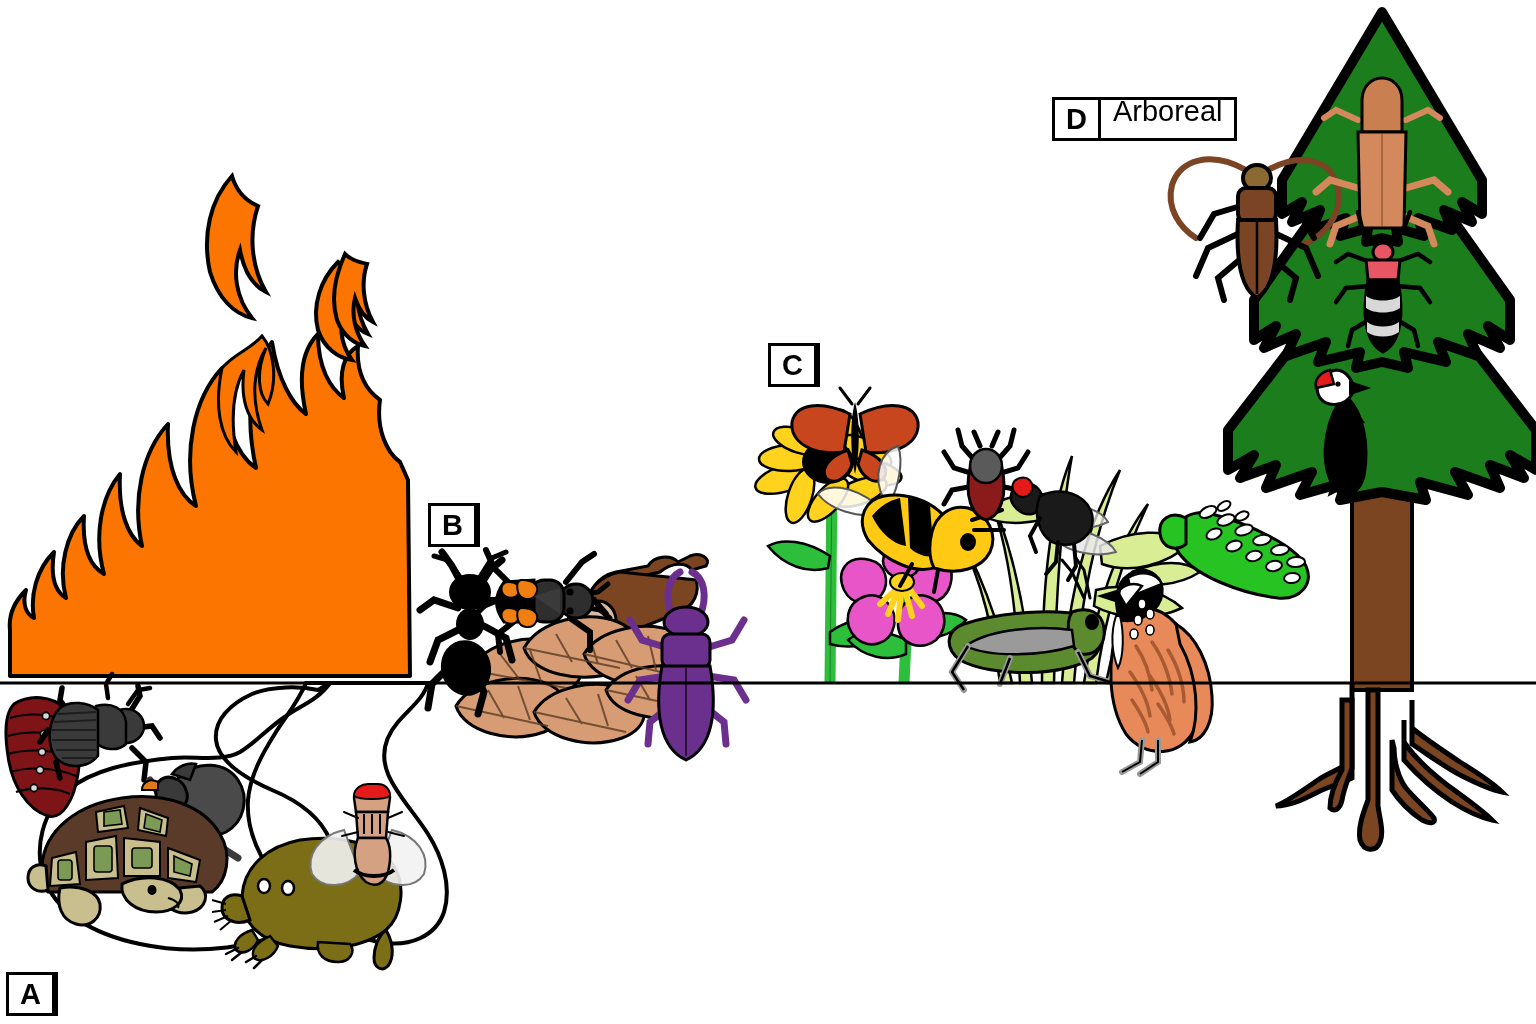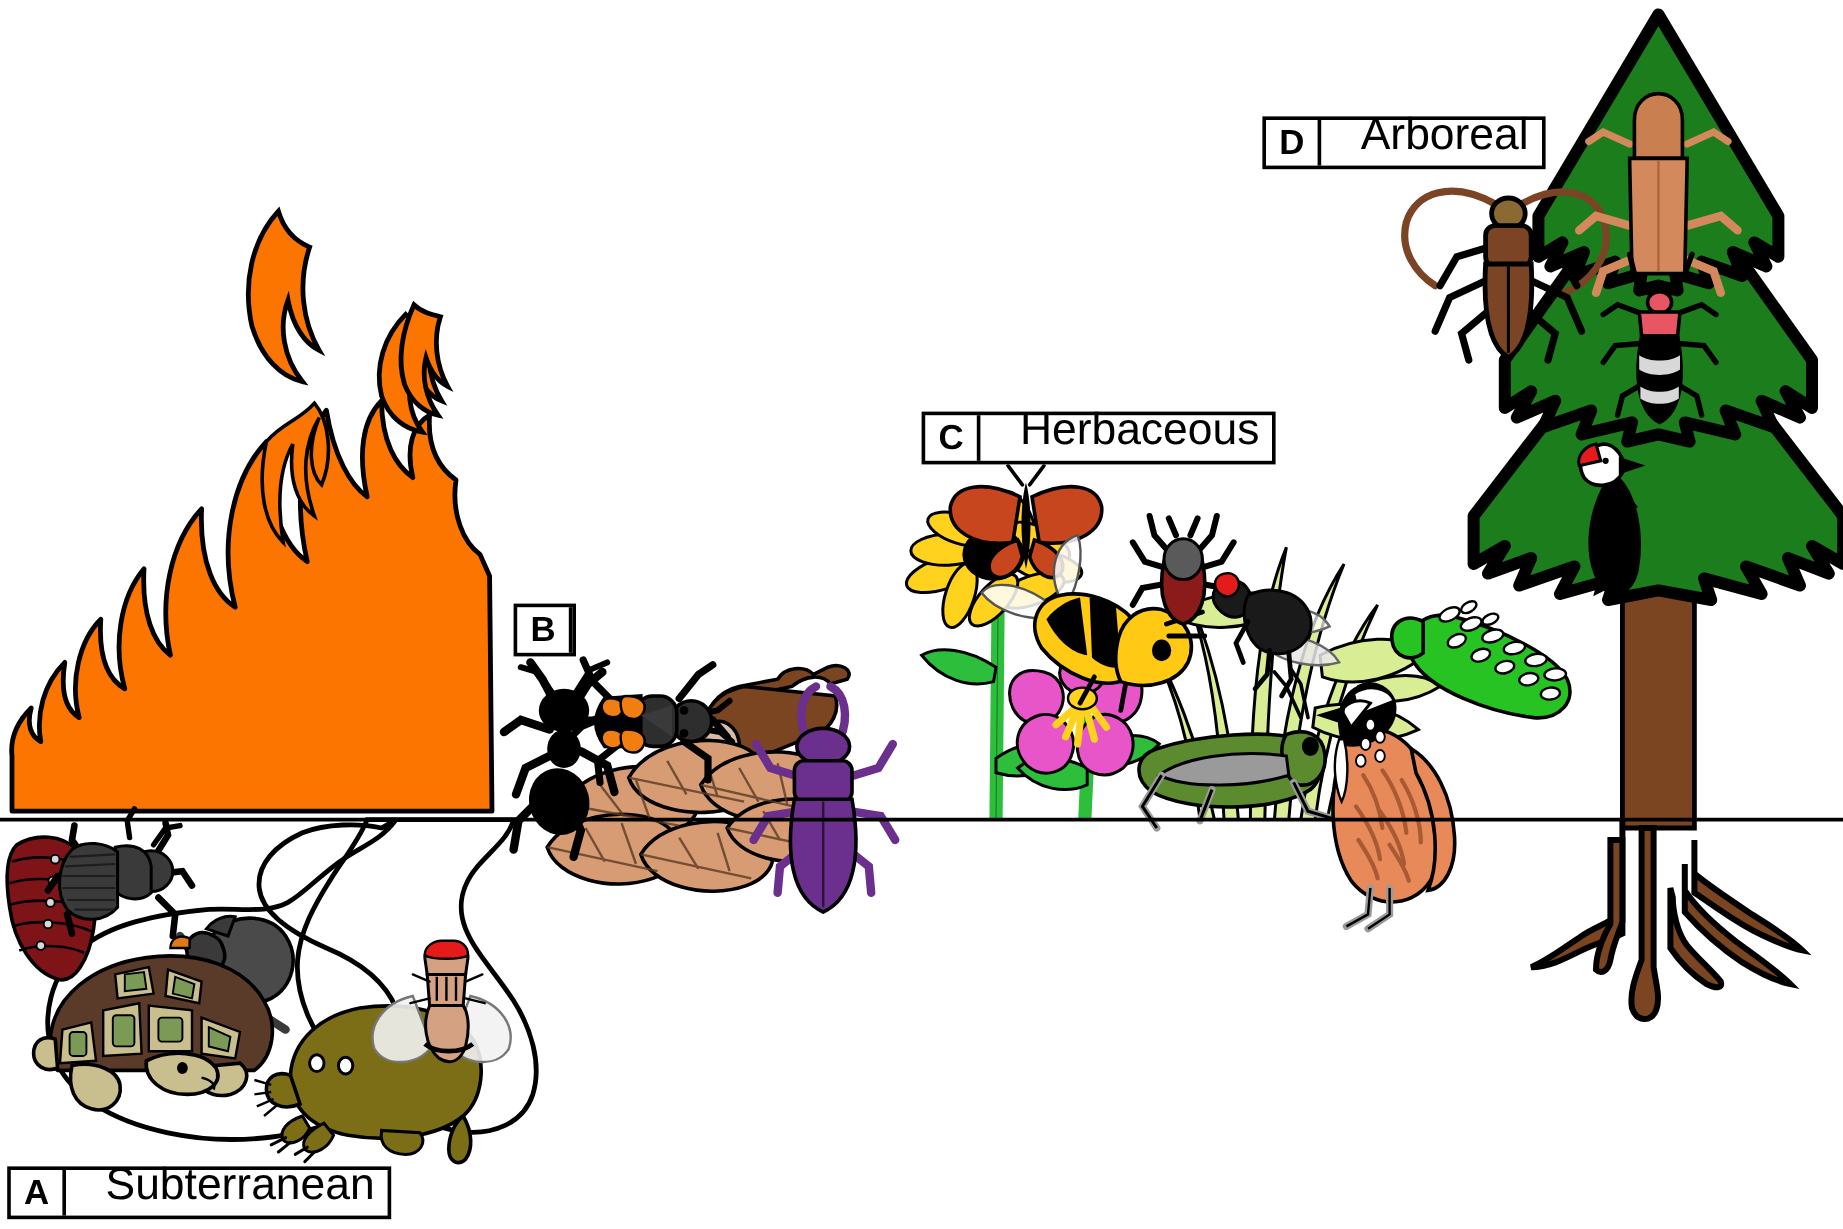--- a/index.html
+++ b/index.html
@@ -41,26 +41,25 @@
     font-weight: bold;
     font-size: 29px;
     padding: 0 11px;
     border-right: 3px solid #000;
     color: #000;
     line-height: 1;
   }
   .panel-label .pl-text {
     display: flex;
     align-items: center;
-    font-size: 37px;
+    font-size: 29px;
     padding: 0 11px 16px 12px;
     color: #000;
     line-height: 1;
     white-space: nowrap;
-    margin-left: 21px;
   }
   #label-a { left: 6px;    top: 972px; }
   #label-b { left: 428px;  top: 503px; }
   #label-c { left: 768px;  top: 343px; }
   #label-d { left: 1052px; top: 97px;  }
 </style>
 </head>
 <body>
 
 <div id="figure">
@@ -665,30 +664,28 @@
         <path d="M358 818 L344 812"></path>
           <path d="M388 818 L402 812"></path>
         <path d="M358 832 L342 836"></path>
           <path d="M388 832 L404 836"></path>
       </g>
     </g>
   </svg>
 
   <div class="panel-label" id="label-a">
     <span class="pl-letter">A</span>
-    <span class="pl-text">Subterranean</span>
   </div>
 
   <div class="panel-label" id="label-b">
     <span class="pl-letter">B</span>
   </div>
 
   <div class="panel-label" id="label-c">
     <span class="pl-letter">C</span>
-    <span class="pl-text">Herbaceous</span>
   </div>
 
   <div class="panel-label" id="label-d">
     <span class="pl-letter">D</span>
     <span class="pl-text">Arboreal</span>
   </div>
 
 </div>
 
 </body></html>

